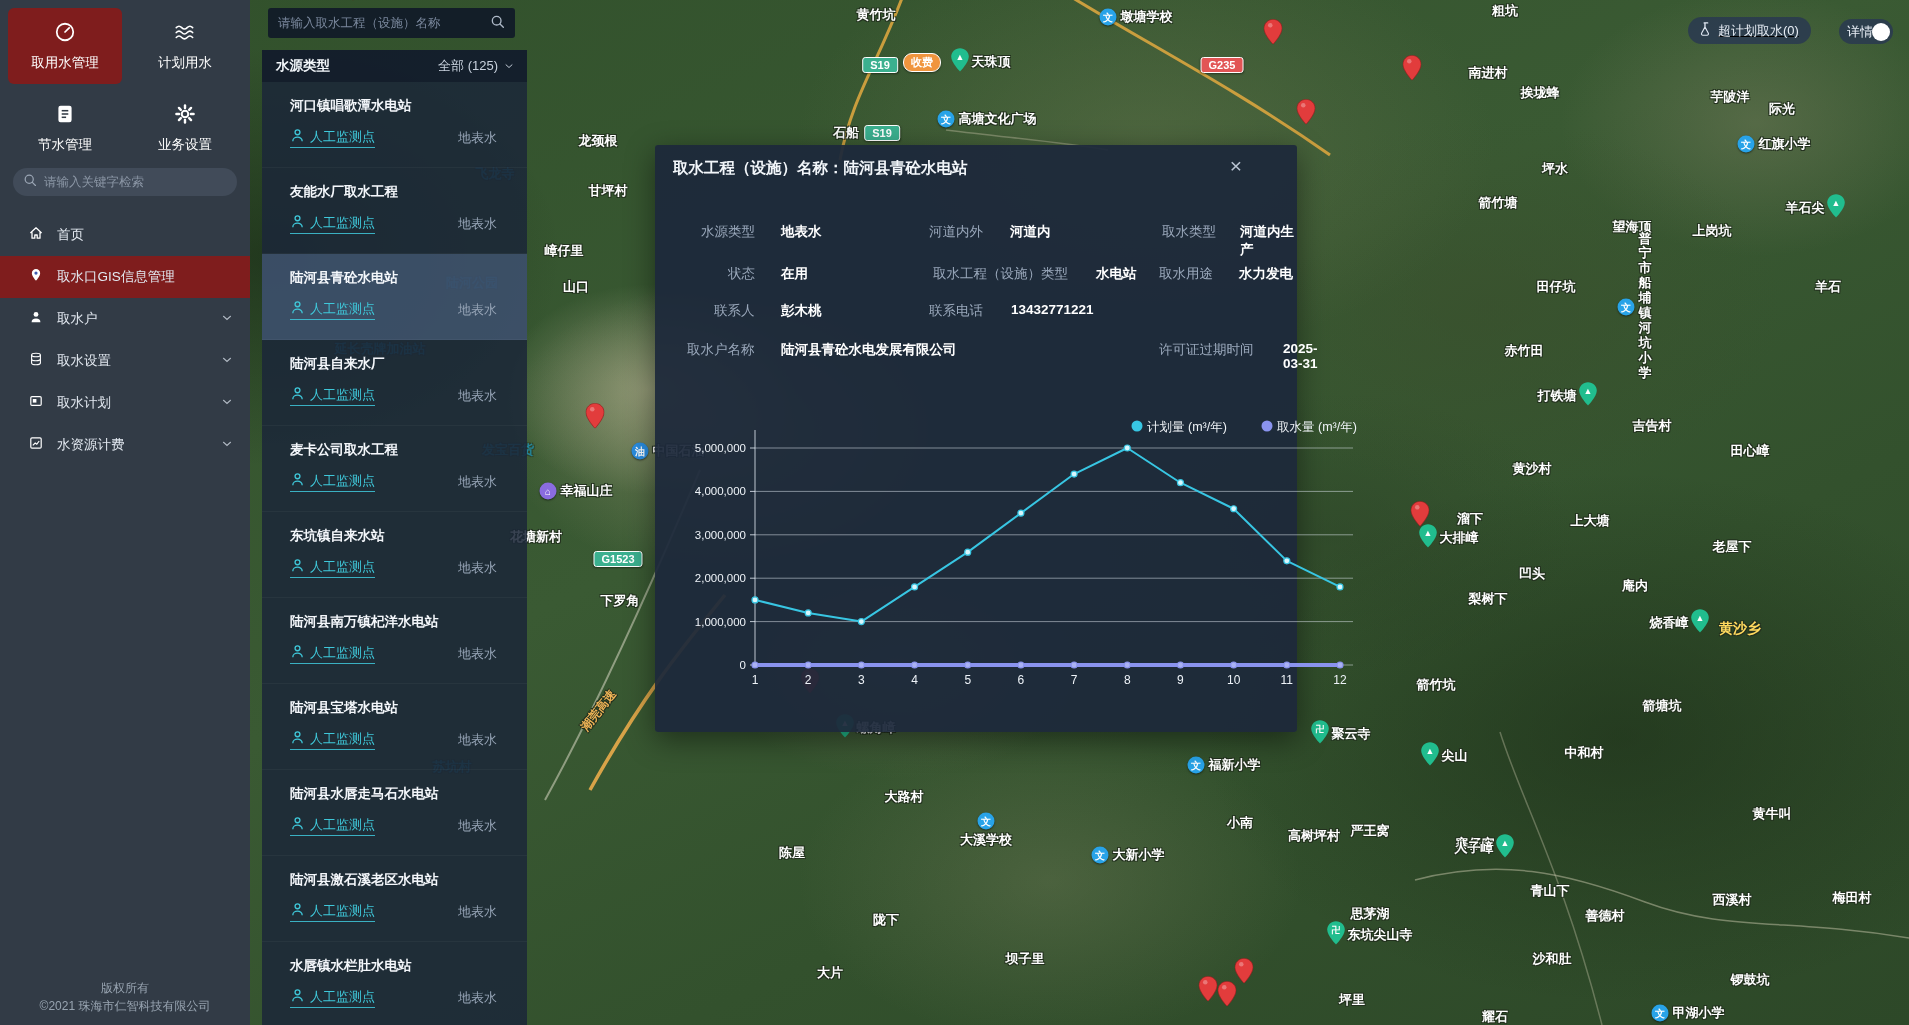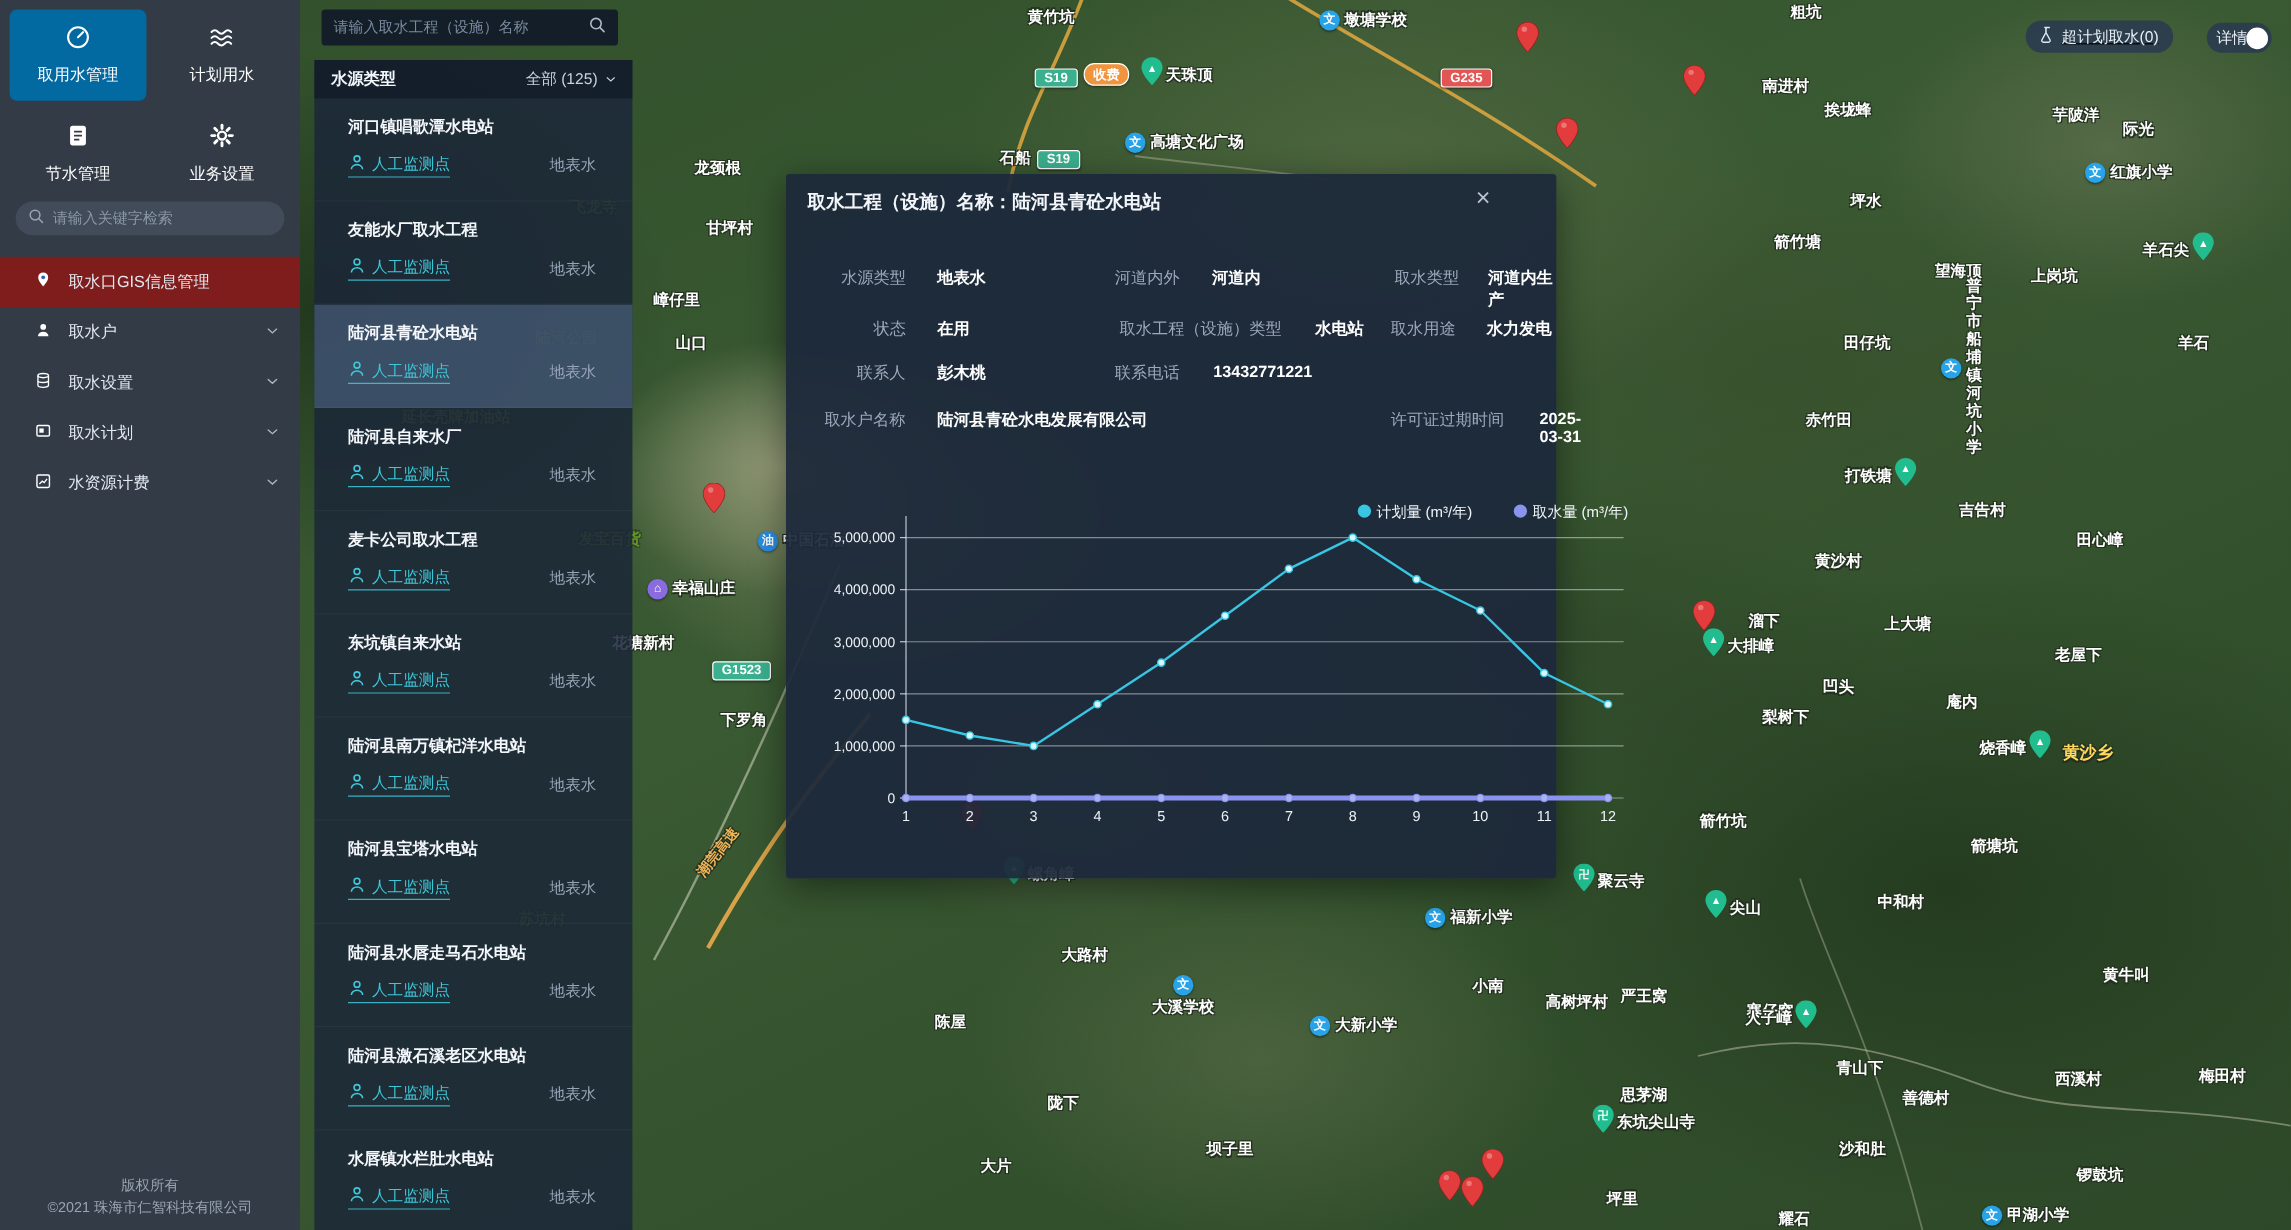--- a/index.html
+++ b/index.html
@@ -21,40 +21,40 @@
       radial-gradient(ellipse 340px 200px at 70% 52%, rgba(44,66,38,.5), transparent 70%),
       radial-gradient(ellipse 260px 160px at 47% 65%, rgba(150,150,118,.28), transparent 70%),
       linear-gradient(155deg, #31502b, #3a5a33 45%, #33512d 70%, #2d4828);
   }
   #roads { position:absolute; inset:0; z-index:1; }
   #markers { position:absolute; inset:0; z-index:2; }
   .mk { position:absolute; transform:translate(-50%,-50%); white-space:nowrap; }
   .maplabel { font-size:13px; font-weight:bold; color:#fff;
     text-shadow:-1px -1px 0 #23301f, 1px -1px 0 #23301f, -1px 1px 0 #23301f, 1px 1px 0 #23301f; }
   .maplabel.town { color:#ffd95e; font-size:14px; }
-  .maplabel.dim { opacity:.55; color:#84cc16; }
+  .maplabel.dim { opacity:.55; color:#0ea5e9; }
   .maplabel.roadlbl { color:#f0b456; font-size:12px; }
   .cmarker { display:inline-block; width:17px; height:17px; border-radius:50%;
     color:#fff; font-size:10px; line-height:17px; text-align:center; font-weight:bold;
     box-shadow:0 1px 2px rgba(0,0,0,.5); }
   .mk .side-label { position:absolute; left:21px; top:50%; transform:translateY(-50%); text-align:left; }
   .mk .side-label.left { left:auto; right:21px; text-align:right; }
   .mk .side-label.below { left:50%; top:20px; transform:translateX(-50%); }
   .mk .side-label.pre { white-space:pre-line; line-height:1.15; }
   .badge { display:inline-block; padding:1px 7px; border-radius:3px; border:1px solid #fff;
     font-size:11px; font-weight:bold; color:#fff; box-shadow:0 1px 2px rgba(0,0,0,.4); }
   .badge.s19, .badge.g1523 { background:#3bb08f; }
   .badge.g235 { background:#e25555; }
   .badge.toll { background:#f0953e; border-radius:9px; }
 
   
   #sidebar { position:absolute; left:0; top:0; width:250px; height:1025px; background:#323b46; z-index:30; }
   #tiles { position:absolute; left:8px; top:8px; width:234px; display:grid; grid-template-columns:1fr 1fr; gap:6px; }
   .tile { height:76px; border-radius:6px; display:flex; flex-direction:column; align-items:center; justify-content:center; gap:7px; cursor:pointer; }
-  .tile.active { background:#0369a1; }
+  .tile.active { background:#7f1d1d; }
   .tile .t-label { font-size:13.5px; color:#fff; }
   #side-search { position:absolute; left:13px; top:168px; width:224px; height:28px; background:#414b59; border-radius:14px; display:flex; align-items:center; padding:0 10px; gap:7px; }
   #side-search input { flex:1; background:transparent; border:none; outline:none; color:#dfe6ee; font-size:12.5px; }
   #side-search input::placeholder { color:#8b96a5; }
   #nav { position:absolute; left:0; top:214px; width:250px; }
   .nav-item { height:42px; display:flex; align-items:center; padding-left:28px; gap:13px; cursor:pointer; position:relative; }
   .nav-item .n-label { font-size:13.5px; color:#e3e9f1; }
   .nav-item.active { background:#7f1d1d; }
   .nav-item .chev { position:absolute; right:16px; top:13px; opacity:.8; }
   #copyright { position:absolute; left:0; bottom:10px; width:250px; text-align:center; color:#98a4b1; font-size:12px; line-height:1.5; }
@@ -320,20 +320,26 @@
   <div id="side-search">
     <span>
       <svg width="14" height="14" viewBox="0 0 18 18">
           <circle cx="8" cy="8" r="5.2" stroke="#9aa5b4" stroke-width="1.6" fill="none"></circle>
           <line x1="12" y1="12" x2="16" y2="16" stroke="#9aa5b4" stroke-width="1.6" stroke-linecap="round"></line>
         </svg>
     </span>
     <input placeholder="请输入关键字检索" style="">
   </div>
   <div id="nav">
+      <div class="nav-item">
+        <span><svg width="16" height="16" viewBox="0 0 20 20">
+            <path d="M3 10L10 3.5 17 10M5 9v7.5h3.5v-4h3v4H15V9" stroke="#fff" stroke-width="1.6" fill="none" stroke-linejoin="round"></path>
+          </svg></span>
+        <span class="n-label">首页</span>
+      </div>
       <div class="nav-item active">
         <span><svg width="16" height="16" viewBox="0 0 20 20">
             <path d="M10 2.5a5.2 5.2 0 015.2 5.2C15.2 11.5 10 17 10 17S4.8 11.5 4.8 7.7A5.2 5.2 0 0110 2.5z" fill="#fff"></path>
             <circle cx="10" cy="7.6" r="2" fill="#3d5ab0"></circle>
           </svg></span>
         <span class="n-label">取水口GIS信息管理</span>
       </div>
       <div class="nav-item">
         <span><svg width="16" height="16" viewBox="0 0 20 20">
             <circle cx="10" cy="6.8" r="3" fill="#fff"></circle>

